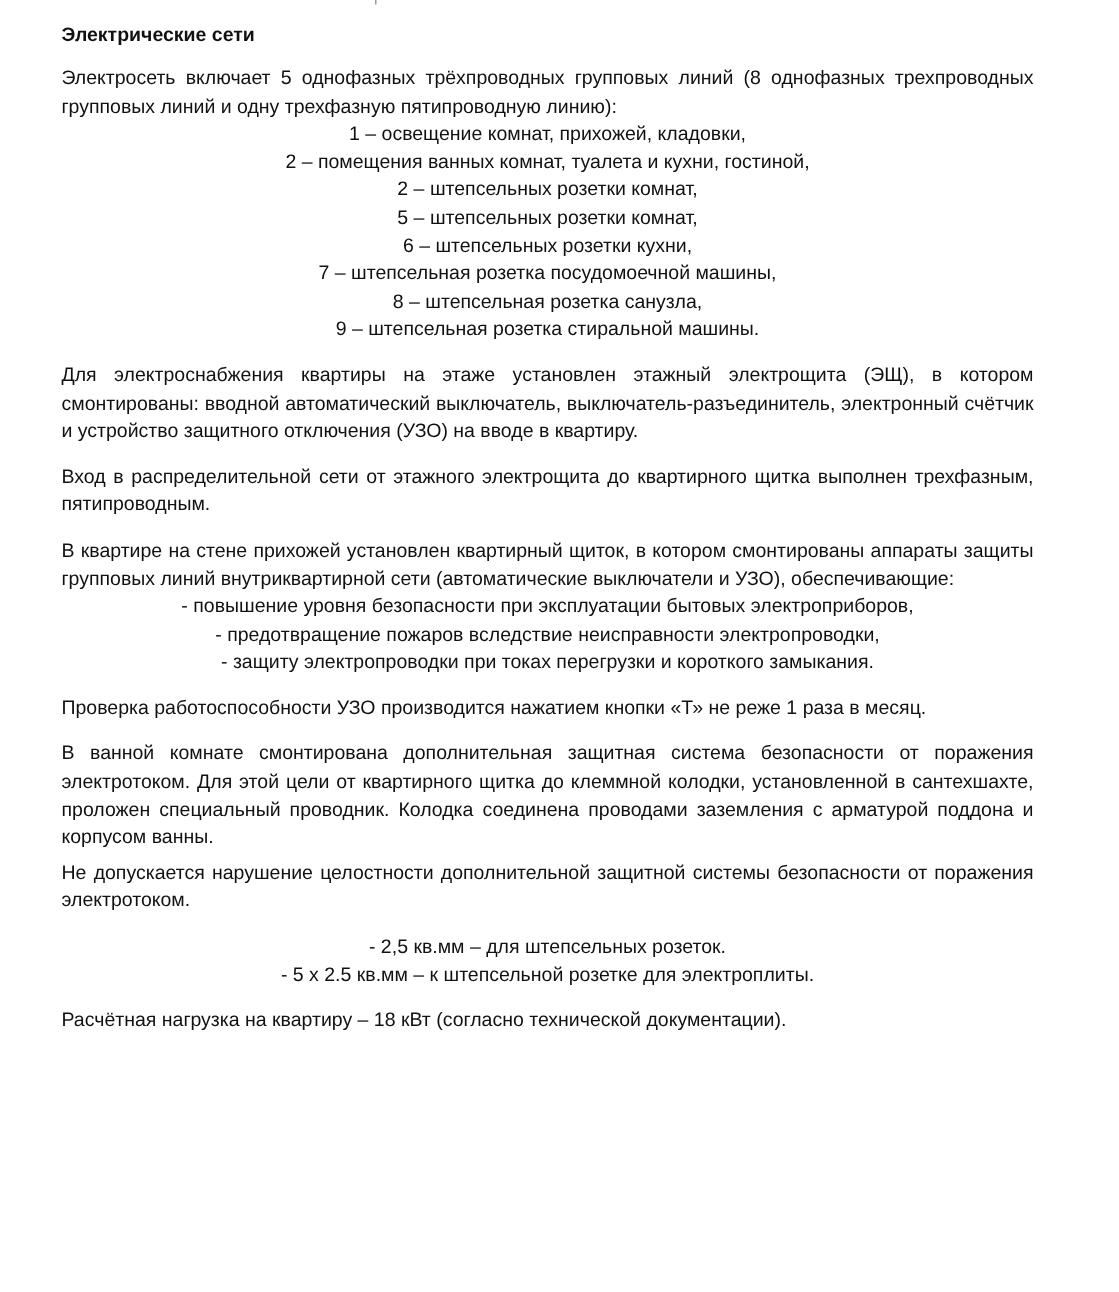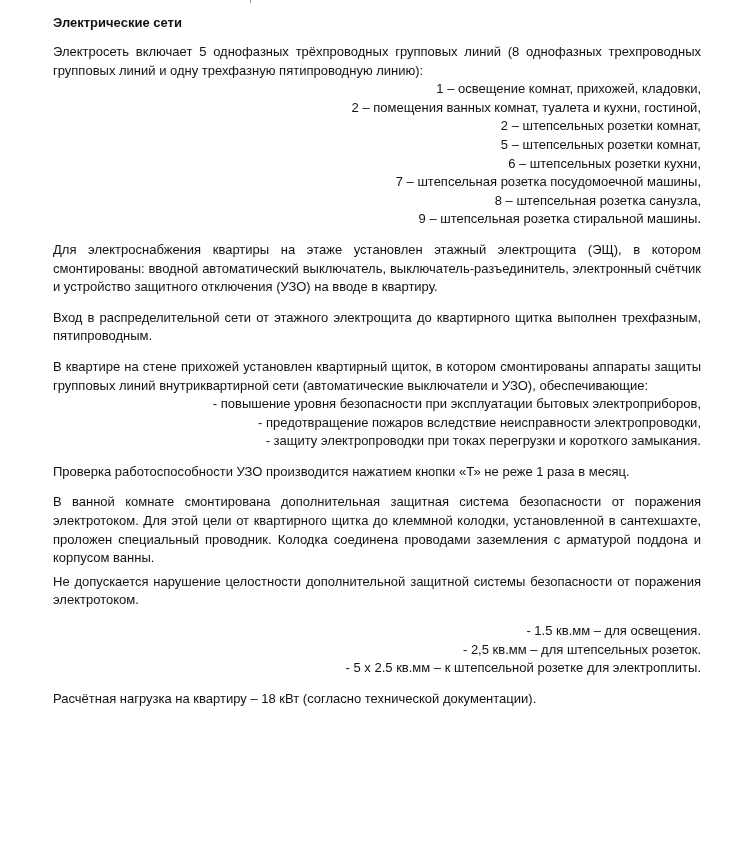--- a/index.html
+++ b/index.html
@@ -1,26 +1,26 @@
 <!DOCTYPE html>
 <html><head>
 <meta charset="utf-8">
 <style>
   html, body { margin: 0; padding: 0; background: #ffffff; }
   body { width: 746px; height: 861px; position: relative; overflow: hidden; }
   .page {
-    position: absolute; left: 53px; top: 14px; width: 648px;
+    position: absolute; left: 41px; top: 14px; width: 648px;
     font-family: "Liberation Sans", sans-serif;
     font-size: 13px; line-height: 18.6px; color: #111111;
   }
   .mark { position: absolute; left: 250px; top: 0; width: 1px; height: 3px; background: #999; }
   h1 { font-size: 13px; font-weight: bold; margin: 0 0 11px 0; line-height: 18px; }
   p { margin: 0; text-align: justify; }
   .block { margin-bottom: 12px; }
-  .line { display: block; text-align: right; }
+  .line { display: block; text-align: center; }
   .just { text-align: justify; text-align-last: left; }
 </style>
 </head>
 <body>
 
 <div class="mark"></div>
 
 <div class="page">
   <h1>Электрические сети</h1>
 
@@ -47,19 +47,18 @@
     <span class="line">- защиту электропроводки при токах перегрузки и короткого замыкания.</span>
   </div>
 
   <p class="block just">Проверка работоспособности УЗО производится нажатием кнопки «Т» не реже 1 раза в месяц.</p>
 
   <p class="just" style="margin-bottom:5px">В ванной комнате смонтирована дополнительная защитная система безопасности от поражения электротоком. Для этой цели от квартирного щитка до клеммной колодки, установленной в сантехшахте, проложен специальный проводник. Колодка соединена проводами заземления с арматурой поддона и корпусом ванны.</p>
 
   <p class="block just">Не допускается нарушение целостности дополнительной защитной системы безопасности от поражения электротоком.</p>
 
   <div class="block">
-    <span class="line">- 1.5 кв.мм – для освещения.</span>
     <span class="line">- 2,5 кв.мм – для штепсельных розеток.</span>
     <span class="line">- 5 х 2.5 кв.мм – к штепсельной розетке для электроплиты.</span>
   </div>
 
   <p class="just">Расчётная нагрузка на квартиру – 18 кВт (согласно технической документации).</p>
 </div>
 
 </body></html>

